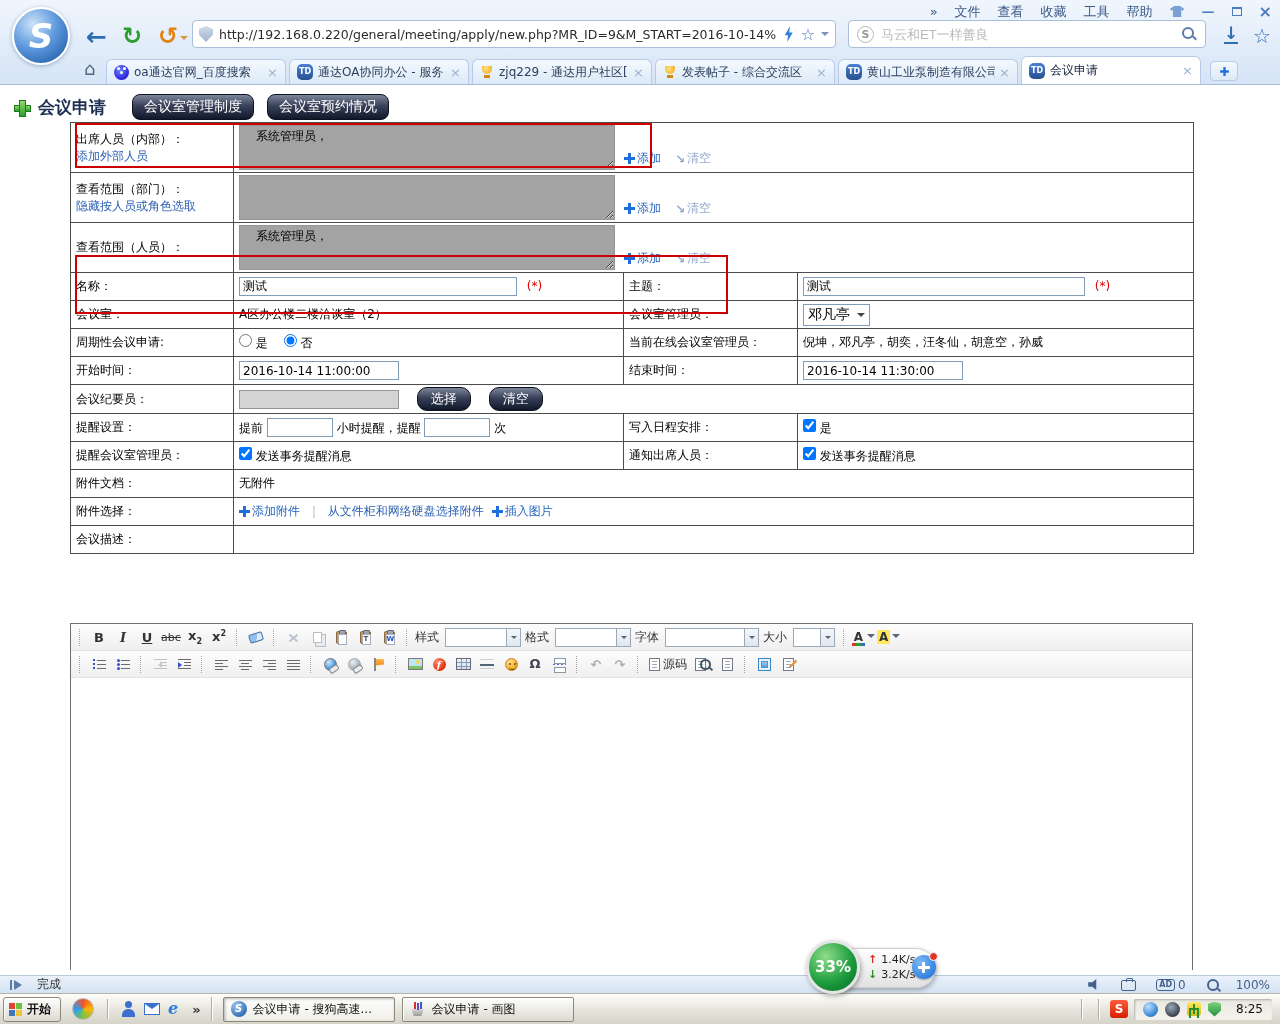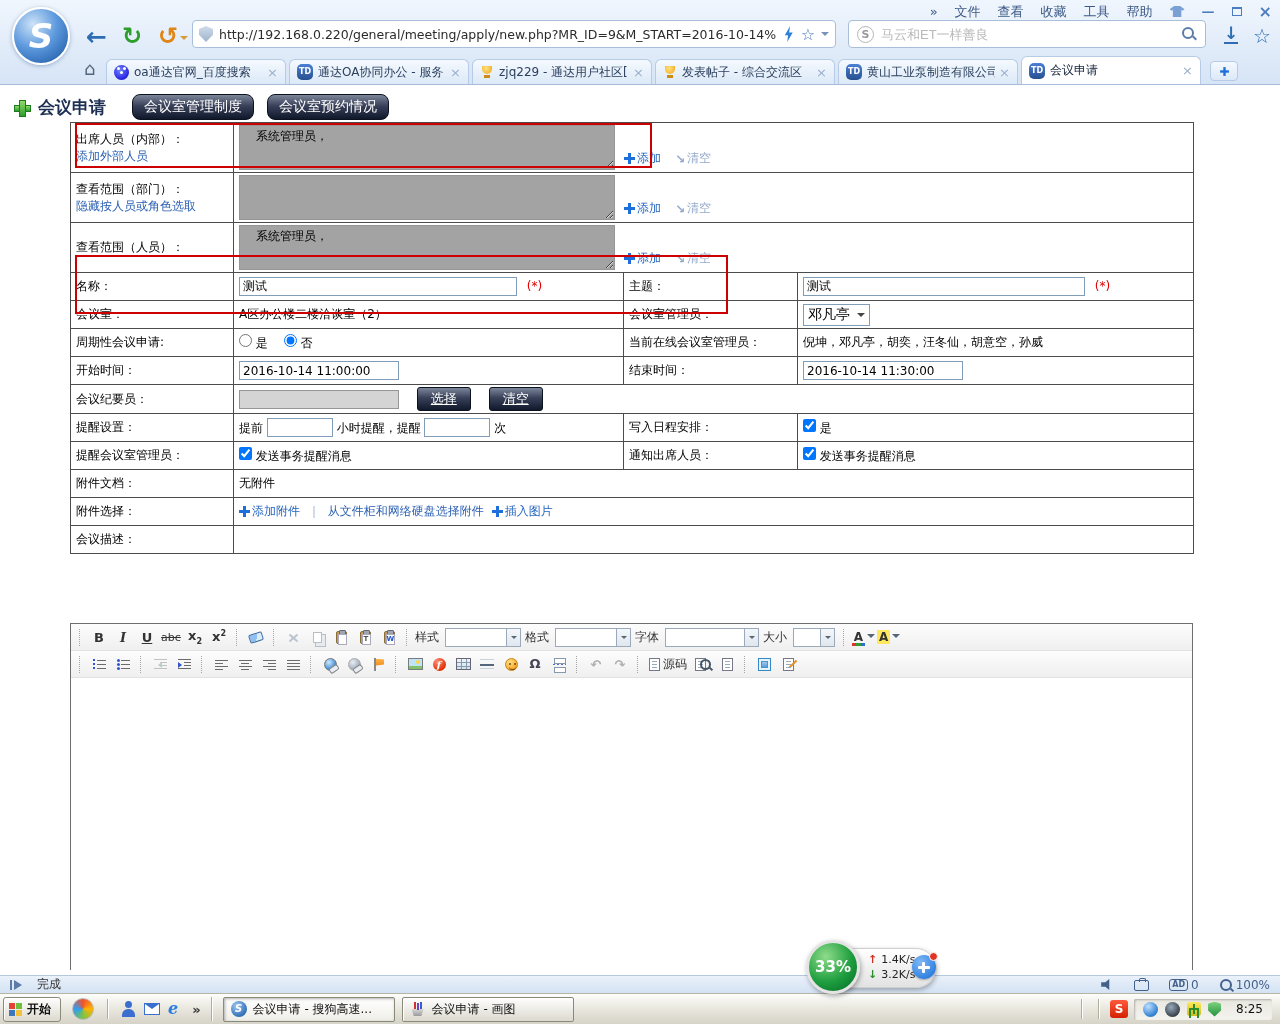--- a/index.html
+++ b/index.html
@@ -76,21 +76,21 @@
   .plus-ico{position:relative;width:11px;height:11px;display:inline-block}
   .plus-ico::before{content:"";position:absolute;left:0;top:4px;width:11px;height:3px;background:#1d6fdc}
   .plus-ico::after{content:"";position:absolute;left:4px;top:0;width:3px;height:11px;background:#1d6fdc}
   .clrlnk{color:#93a9cb;display:inline-flex;align-items:center;gap:2px;font-size:12px}
   .dr-ico{color:#93a9cb;font-weight:bold;font-size:12px}
   .inp{height:19px;border:1px solid #7f9db9;font:12px "DejaVu Sans","Liberation Sans",sans-serif;padding:1px 3px;background:#fff}
   .inp.gray{background:#d4d4d4;border-color:#969696}
   .req{color:#e00000;margin-left:6px}
   .fsel{display:inline-flex;align-items:center;border:1px solid #7f9db9;background:#fff;padding:1px 4px;font-size:14px;cursor:pointer}
   .tri-down{width:0;height:0;border:4px solid transparent;border-top-color:#444;margin:4px 0 0 7px}
-  .sbtn{background:linear-gradient(#7c8699,#39415a 45%,#10182b);color:#fff;border:1px solid #0d1220;border-radius:3px;padding:2px 13px;font-size:13px;text-decoration:underline;cursor:pointer;margin-left:14px}
+  .sbtn{background:linear-gradient(#7c8699,#39415a 45%,#10182b);color:#fff;border:1px solid #0d1220;border-radius:10px;padding:2px 13px;font-size:13px;cursor:pointer;margin-left:14px}
   .ann{position:absolute;border:2px solid #c00;pointer-events:none;z-index:6}
   .ann1{left:75px;top:37px;width:577px;height:45px}
   .ann2{left:75px;top:169px;width:653px;height:59px}
   .att-links{display:flex;align-items:center;gap:8px;color:#2b5fb3}
   .att-div{color:#8fa6c4}
 
   
   .editor{position:absolute;left:70px;top:537px;width:1123px;height:347px;border:1px solid #6e6e6e;background:#fff}
   .tb{display:flex;align-items:center;height:27px;padding:0 3px;background:linear-gradient(#fdfdfd,#efefef);border-bottom:1px solid #e2e2e2}
   .tbtn{min-width:22px;height:21px;display:inline-flex;align-items:center;justify-content:center;margin:0 1px;border-radius:2px;cursor:pointer;position:relative}
@@ -165,21 +165,21 @@
   .statusbar{position:absolute;left:0;top:975px;width:1280px;height:18px;background:linear-gradient(#eaf1fa,#d3e2f3);border-top:1px solid #b5c8e0;display:flex;align-items:center;padding:0 10px;font-size:12px;color:#333}
   .st-ico{display:inline-flex;align-items:center;margin-right:10px}
   .st-bar{width:2px;height:10px;background:#5c7ca8;margin-right:2px}
   .st-tri{width:0;height:0;border:5px solid transparent;border-left:8px solid transparent;border-left-color:#5c7ca8}
   .st-right{margin-left:auto;display:flex;align-items:center;gap:20px;color:#44618c}
   .sp-ico{width:13px;height:12px;background:#44618c;clip-path:polygon(0 32%,32% 32%,62% 5%,62% 95%,32% 68%,0 68%)}
   .tb-ico{width:15px;height:11px;border:1px solid #44618c;border-radius:2px;position:relative;margin-top:2px}
   .tb-ico::before{content:"";position:absolute;left:4px;top:-3px;width:5px;height:3px;border:1px solid #44618c;border-bottom:none;border-radius:2px 2px 0 0}
   .ad-ico{display:inline-flex;align-items:center;gap:3px}
   .ad-box{border:1px solid #44618c;border-radius:3px;font-size:8px;font-weight:bold;padding:1px 2px;line-height:1}
-  .zoom-ico{display:inline-flex;align-items:flex-end;gap:3px}
+  .zoom-ico{display:inline-flex;align-items:flex-end;gap:16px}
   .zmag{position:relative;width:14px;height:14px}
   .zmag::before{content:"";position:absolute;left:1px;top:1px;width:8px;height:8px;border:2px solid #44618c;border-radius:50%}
   .zmag::after{content:"";position:absolute;left:11px;top:11px;width:4px;height:2px;background:#44618c;transform:rotate(45deg)}
 
   
   .taskbar{position:absolute;left:0;top:993px;width:1280px;height:31px;background:linear-gradient(#fdfdfb,#e6e4db 55%,#d6d3c8);border-top:1px solid #b7b3a5;display:flex;align-items:center}
   .startbtn{margin:0 3px;height:25px;padding:0 9px 0 5px;display:flex;align-items:center;gap:5px;background:linear-gradient(#fefefe,#dcd9ce);border:1px solid #8a8a7a;border-radius:3px;box-shadow:inset 1px 1px 0 #fff;font-size:12px;font-weight:bold;color:#111;cursor:pointer}
   .winflag{width:13px;height:13px;background:linear-gradient(#e34234,#e34234) 0 0/6px 6px no-repeat,linear-gradient(#6fbf3f,#6fbf3f) 7px 0/6px 6px no-repeat,linear-gradient(#3f77bf,#3f77bf) 0 7px/6px 6px no-repeat,linear-gradient(#f3c13a,#f3c13a) 7px 7px/6px 6px no-repeat}
   .qsep{width:1px;height:20px;background:#b0ad9f;box-shadow:1px 0 0 #fff;margin:0 5px}
   .quick{display:flex;align-items:center;gap:8px;margin-left:8px}

